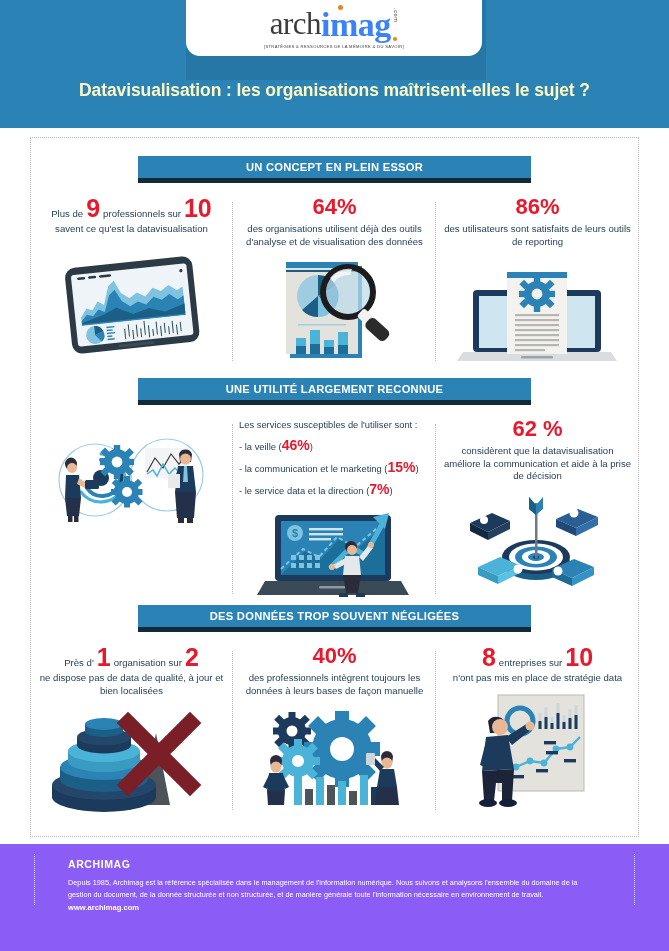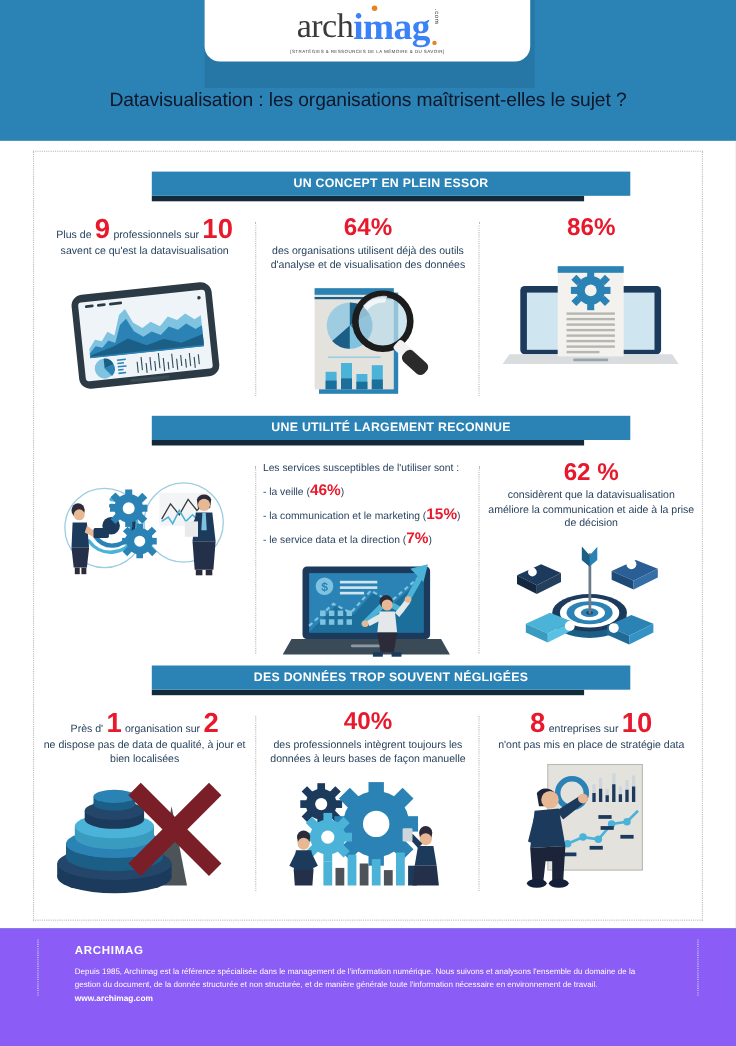--- a/index.html
+++ b/index.html
@@ -40,34 +40,34 @@
   .logo-dot-bottom {
     position: absolute; width: 4px; height: 4px; border-radius: 50%;
     background: #e8821e; right: 1px; bottom: 1px;
   }
   .logo-tagline {
     font-size: 4.1px; color: #3b3b3b; letter-spacing: 0.35px;
     margin-top: 2px; white-space: nowrap;
   }
   .header-title {
     position: absolute; left: 0; top: 80px; width: 669px; text-align: center;
-    color: #0f172a; font-size: 17.5px; font-weight: 400; letter-spacing: -0.1px;
+    color: #fef9c3; font-size: 17.5px; font-weight: 700; letter-spacing: -0.1px;
   }
 
   
   .body-wrap { position: absolute; left: 0; top: 128px; width: 669px; height: 716px; background: #ffffff; }
   .dotted-frame {
     position: absolute; left: 30px; top: 9px; width: 609px; height: 700px;
     border: 1px dotted #b9b9b9;
   }
 
   .section { position: absolute; left: 30px; width: 609px; }
   .sec-head { position: relative; width: 100%; height: 28px; }
   .sec-head-bar {
-    position: absolute; left: 108px; top: 0; width: 435px; height: 22px;
+    position: absolute; left: 108px; top: 0; width: 393px; height: 22px;
     background: #2a82b5; color: #fff; font-size: 11.2px; font-weight: 700;
     letter-spacing: 0.25px; display: flex; align-items: center; justify-content: center;
   }
   .sec-head-shadow {
     position: absolute; left: 108px; top: 22px; width: 393px; height: 5px; background: #132a3a;
   }
 
   .cols { display: flex; width: 100%; }
   .col { flex: 1 1 0; position: relative; padding: 0 6px; }
   .col.divider::after {
@@ -223,20 +223,21 @@
                 <rect x="104" y="54" width="30" height="11" rx="3" transform="rotate(42 104 54)" fill="#f2f2f2"></rect>
                 <rect x="112" y="62" width="26" height="13" rx="5" transform="rotate(42 112 62)" fill="#2b2b2b"></rect>
               </g>
             </svg>
           </div>
         </div>
 
         <div class="col">
           <div class="stat-text">
             <div class="n-pct">86%</div>
+            <div style="margin-top:5px;">des utilisateurs sont satisfaits de leurs outils de reporting</div>
           </div>
           <div class="art" style="margin-top:12px;">
             <svg width="165" height="105" viewBox="0 0 165 105">
               <rect x="18" y="30" width="128" height="62" rx="4" fill="#1b3a5c"></rect>
               <rect x="24" y="36" width="116" height="52" fill="#cfe5f0"></rect>
               <path d="M8 92 L156 92 L162 101 L2 101 Z" fill="#d9dde0"></path>
               <rect x="66" y="96" width="32" height="2.5" rx="1.2" fill="#9aa3aa"></rect>
               <rect x="52" y="12" width="60" height="82" fill="#f4f2ee"></rect>
               <rect x="52" y="12" width="60" height="6" fill="#2a82b5"></rect>
               <g transform="translate(82,34)">

